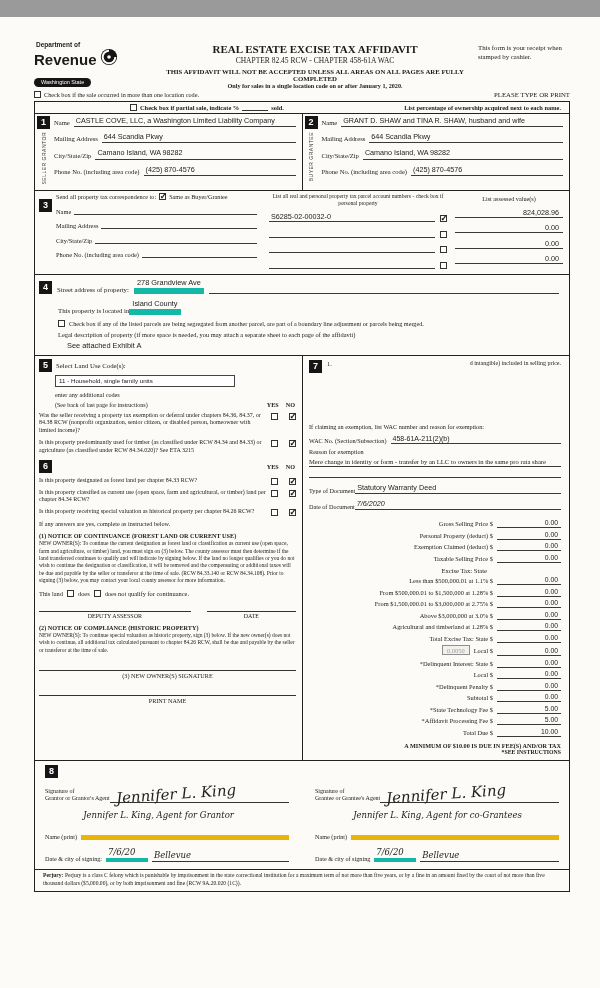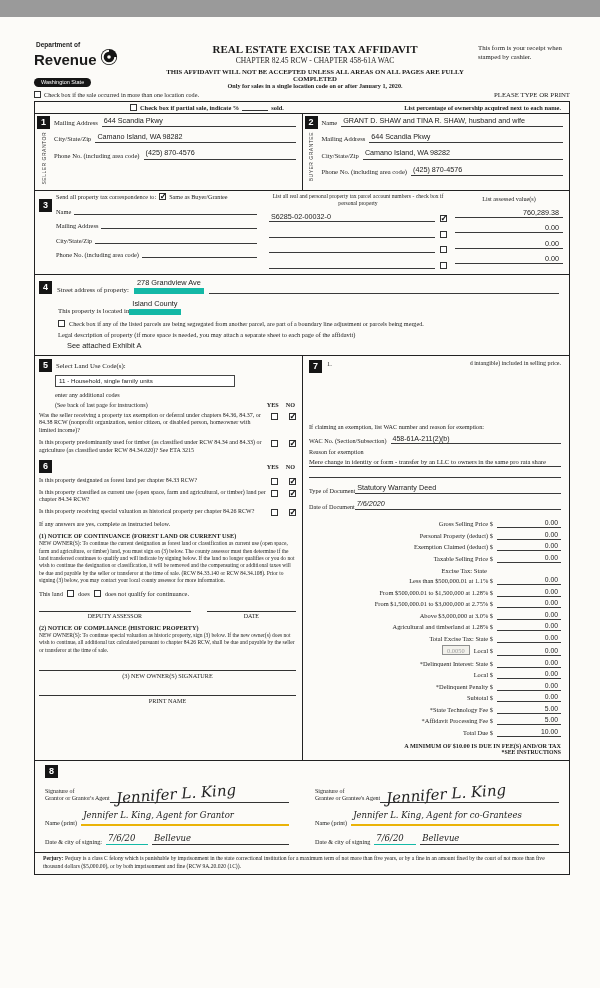--- a/index.html
+++ b/index.html
@@ -127,24 +127,24 @@
   .sec8{border-top:1.5px solid #222;padding:4px 10px 7px;position:relative;}
   .s8title{display:flex;align-items:center;gap:5px;font-weight:bold;font-size:7.2px;}
   .s8cols{display:flex;gap:26px;margin-top:10px;}
   .s8col{flex:1;position:relative;}
   .s8sigrow{display:flex;align-items:flex-end;}
   .s8siglabel{font-size:6px;line-height:1.3;flex:none;}
   .s8sigline{flex:1;border-bottom:1px solid #333;height:12px;position:relative;}
   .sig{position:absolute;left:6px;bottom:-1px;font-family:"DejaVu Serif",serif;font-style:italic;font-size:15px;
        transform:rotate(-4deg);white-space:nowrap;color:#222;}
   .s8row{display:flex;align-items:flex-end;gap:4px;margin-top:7px;font-size:6.2px;}
-  .s8val{flex:1;border-bottom:2px solid #eab308;padding:0 2px 4px;}
+  .s8val{flex:1;border-bottom:5px solid #eab308;padding:0 2px 15px;}
   .handmed{font-size:8.5px;}
   .cityval{flex:1;border-bottom:1px solid #333;padding:0 2px 1px;}
-  .dateval{width:42px;flex:none;border-bottom:1px solid #14b8a6;padding:0 2px 1px;}
+  .dateval{width:42px;flex:none;border-bottom:4px solid #14b8a6;padding:0 2px 1px;}
   
   .perjury{border-top:1.5px solid #222;padding:2px 8px 4px;font-size:5.6px;line-height:1.35;}
   .plead{font-weight:bold;}
   .footstrip{display:flex;justify-content:space-between;align-items:center;padding:4px 4px 0;font-size:6.4px;margin-top:auto;}
   .fsbold{font-weight:bold;}
 </style>
 </head>
 <body>
 
 <div class="page">
@@ -192,20 +192,24 @@
     </div>
 
     <div class="sec12">
       <div class="party">
         <div class="pside">
           <span class="numbox">1</span>
           <span class="vlabel">SELLER GRANTOR</span>
         </div>
         <div class="fields">
           <div class="field">
+              <span class="flabel">Name</span>
+              <span class="fvalue">CASTLE COVE, LLC, a Washington Limited Liability Company</span>
+            </div>
+          <div class="field">
               <span class="flabel">Mailing Address</span>
               <span class="fvalue">644 Scandia Pkwy</span>
             </div>
           <div class="field">
               <span class="flabel">City/State/Zip</span>
               <span class="fvalue">Camano Island, WA  98282</span>
             </div>
           <div class="field">
               <span class="flabel">Phone No. (including area code)</span>
               <span class="fvalue">(425) 870-4576</span>
@@ -277,21 +281,21 @@
             <span class="parcelval"></span>
             <span class="cb"></span>
           </div>
         <div class="parcelrow">
             <span class="parcelval"></span>
             <span class="cb"></span>
           </div>
       </div>
       <div class="s3right">
         <div class="s3righthdr">List assessed value(s)</div>
-        <div class="assessrow">760,289.38</div>
+        <div class="assessrow">824,028.96</div>
         <div class="assessrow">0.00</div>
         <div class="assessrow">0.00</div>
         <div class="assessrow">0.00</div>
       </div>
     </div>
 
     <div class="sec4">
       <div class="s4line1">
         <span class="numbox">4</span>
         <span class="s4lab">Street address of property:</span>

